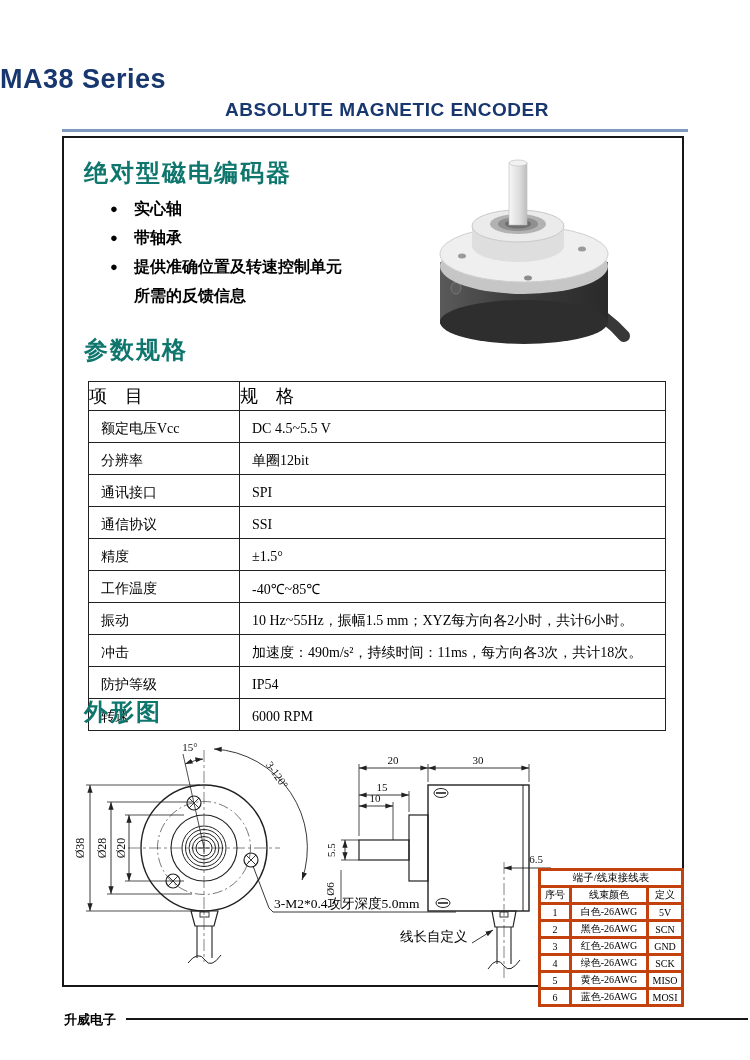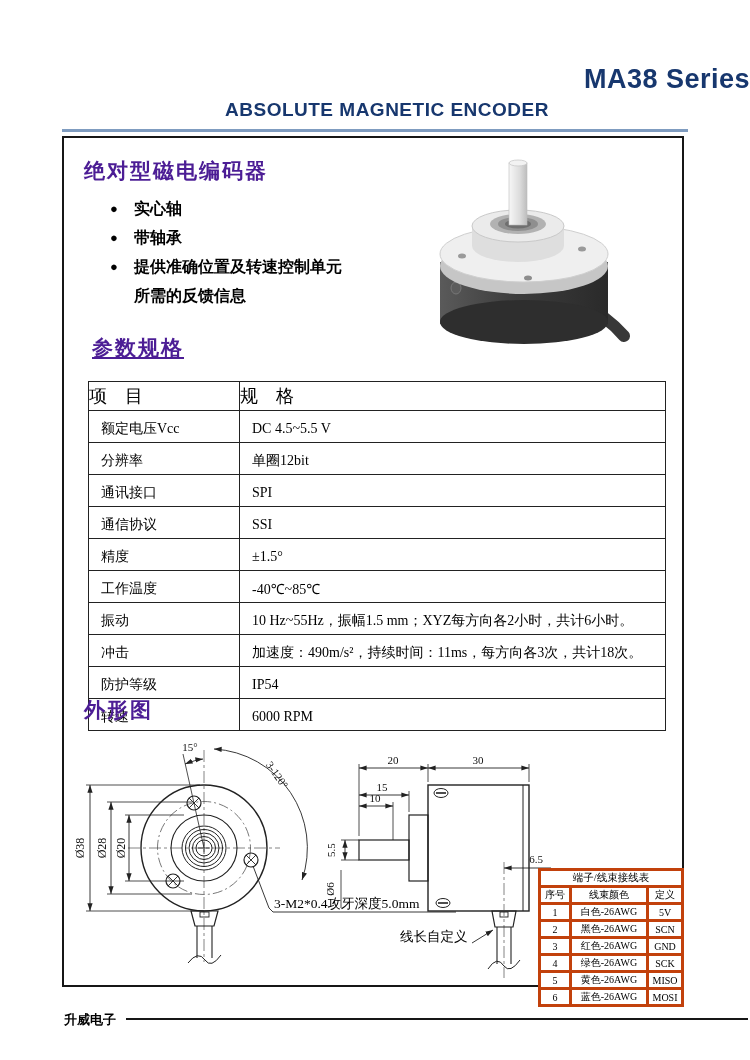--- a/index.html
+++ b/index.html
@@ -1,25 +1,25 @@
 <!DOCTYPE html>
 <html><head>
 <meta charset="utf-8">
 <style>
   html,body{margin:0;padding:0;background:#fff;}
   .page{position:relative;width:750px;height:1060px;background:#fff;overflow:hidden;
         font-family:"Liberation Sans",sans-serif;color:#111;}
-  .doc-title{position:absolute;top:64px;left:0;width:750px;text-align:right;
+  .doc-title{position:absolute;top:64px;left:0;width:750px;text-align:left;
         color:#17376e;font-size:27px;font-weight:bold;letter-spacing:0.5px;}
   .doc-subtitle{position:absolute;top:99px;left:12px;width:750px;text-align:center;
         color:#17376e;font-size:19px;font-weight:bold;letter-spacing:0.5px;}
   .blue-rule{position:absolute;top:129px;left:62px;width:626px;height:3px;background:#7f9cc0;}
   .content-box{position:absolute;left:62px;top:136px;width:622px;height:851px;
         border:2px solid #161616;box-sizing:border-box;}
-  .cn-heading{position:absolute;font-size:21px;font-weight:bold;letter-spacing:2px;color:#4c1d95;}
+  .cn-heading{position:absolute;font-size:24px;font-weight:bold;letter-spacing:2px;color:#0f766e;}
   .bullet-list{position:absolute;left:46px;top:56px;}
   .bullet-row{display:flex;font-size:16px;font-weight:600;line-height:29px;color:#000;}
   .bullet-marker{width:24px;text-align:left;font-size:13px;line-height:29px;}
   .spec-table{position:absolute;left:24px;top:243px;width:578px;border-collapse:collapse;
         font-family:"Liberation Serif",serif;font-size:14px;color:#000;}
   .spec-table td{border:1.6px solid #222;height:27px;padding:4px 0 0 12px;white-space:nowrap;}
   .spec-table tr.hdr td{text-align:left;padding:0;font-size:18px;height:28px;}
   .spec-table td.c1{width:138px;}
   .drawing-area{position:absolute;left:0;top:584px;width:618px;height:263px;}
   .draw-svg{position:absolute;left:0;top:0;}
@@ -101,21 +101,21 @@
         <ellipse cx="86" cy="70" rx="28" ry="10" fill="#b2b2b2"></ellipse>
         <ellipse cx="86" cy="70" rx="20" ry="7" fill="#8f8f8f"></ellipse>
         <ellipse cx="86" cy="70" rx="13" ry="4.5" fill="#6f6f6f"></ellipse>
       </g>
       <g>
         <rect x="77" y="9" width="18" height="62" fill="url(#shaftG)" stroke="#bdbdbd" stroke-width="0.6"></rect>
         <ellipse cx="86" cy="9" rx="9" ry="3" fill="#f2f2f2" stroke="#c9c9c9" stroke-width="0.8"></ellipse>
       </g>
     </svg>
 
-    <div class="cn-heading" style="left:28px;top:196px;text-decoration:underline;">参数规格</div>
+    <div class="cn-heading" style="left:20px;top:196px;">参数规格</div>
     <table class="spec-table">
       <tbody>
       <tr class="hdr">
         <td class="c1">项　目</td>
         <td>规　格</td>
       </tr>
       <tr>
             <td class="c1">额定电压Vcc</td>
             <td>DC 4.5~5.5 V</td>
           </tr>

